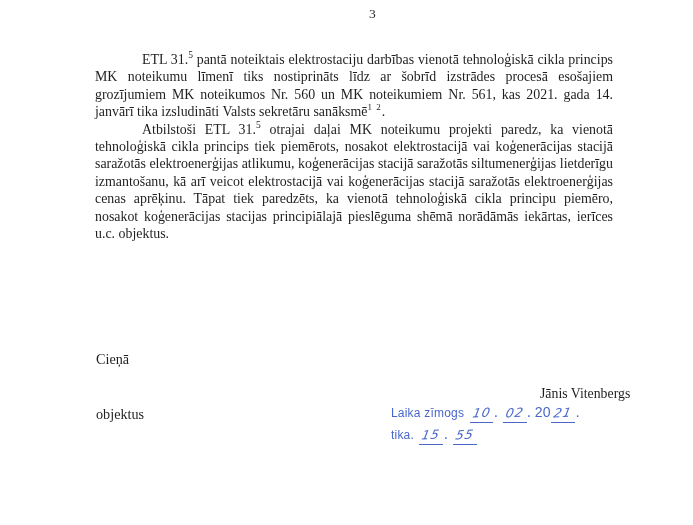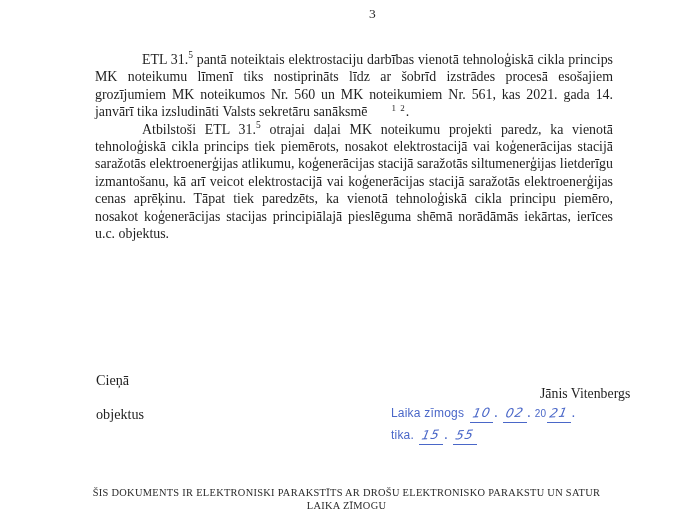--- a/index.html
+++ b/index.html
@@ -27,24 +27,24 @@
   }
   .para {
     font-size:13.9px;
     line-height:17.4px;
     text-align:justify;
     text-indent:47px;
     margin:0;
   }
   .para-first { margin-top:5px; }
   .para-second { }
-  sup.fnote { font-size:9px; line-height:0; vertical-align:super; letter-spacing:1px;margin-left:24px; }
+  sup.fnote { font-size:9px; line-height:0; vertical-align:super; letter-spacing:1px; }
   sup.ref   { font-size:9.5px; line-height:0; vertical-align:super; }
 
-  .closing  { position:absolute; left:96px; top:372px; font-size:14.2px; }
+  .closing  { position:absolute; left:96px; top:351px; font-size:14.2px; }
   .minister { position:absolute; left:96px; top:406px; font-size:14.2px; }
   .signer   { position:absolute; left:540px; top:386px; font-size:13.8px; }
 
   .stamp {
     position:absolute; left:391px; top:402px;
     font-family:"Liberation Sans", sans-serif;
     line-height:19px;
     white-space:nowrap;
   }
   .stamp-label {
@@ -58,21 +58,21 @@
   }
   .hw {
     display:inline-block;
     font-family:"DejaVu Sans", sans-serif;
     font-style:italic;
     font-size:12.5px;
     transform:skewX(-14deg) rotate(-3deg);
     letter-spacing:1px;
   }
   .dot { font-size:10px; font-weight:bold; }
-  .printed-year { font-size:10px; }
+  .printed-year { font-size:14px; }
 
   .footer {
     position:absolute; left:0; top:487px; width:693px;
     text-align:center;
   }
   .footer-inner {
     display:inline-block;
     width:520px;
     font-size:10.4px;
     line-height:12.5px;
@@ -107,17 +107,14 @@
     </div>
     <div class="stamp-row2">
       <span class="stamp-label" style="color: rgb(74, 103, 200);">tika.</span>
       <span class="slot" style="border-bottom: 1.3px solid rgb(74, 103, 200);"><span class="hw" style="color: rgb(74, 103, 200);">15</span></span><span class="dot" style="color: rgb(74, 103, 200);">.</span>
       <span class="slot" style="border-bottom: 1.3px solid rgb(74, 103, 200);"><span class="hw" style="color: rgb(74, 103, 200);">55</span></span>
     </div>
   </div>
 
   <div class="signer">Jānis Vitenbergs</div>
 
-  <div class="footer">
-    <span class="footer-inner">ŠIS DOKUMENTS IR ELEKTRONISKI PARAKSTĪTS AR DROŠU ELEKTRONISKO PARAKSTU UN SATUR LAIKA ZĪMOGU</span>
-  </div>
 
 </div>
 
 </body></html>

